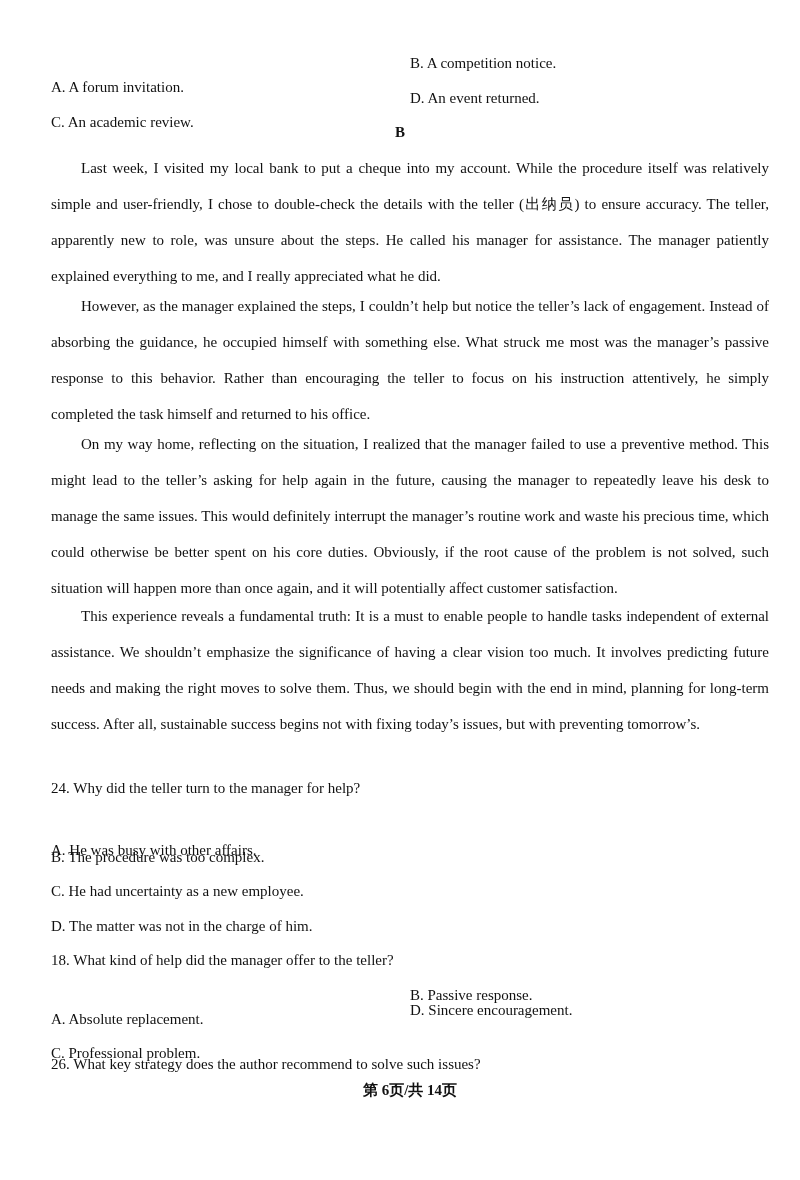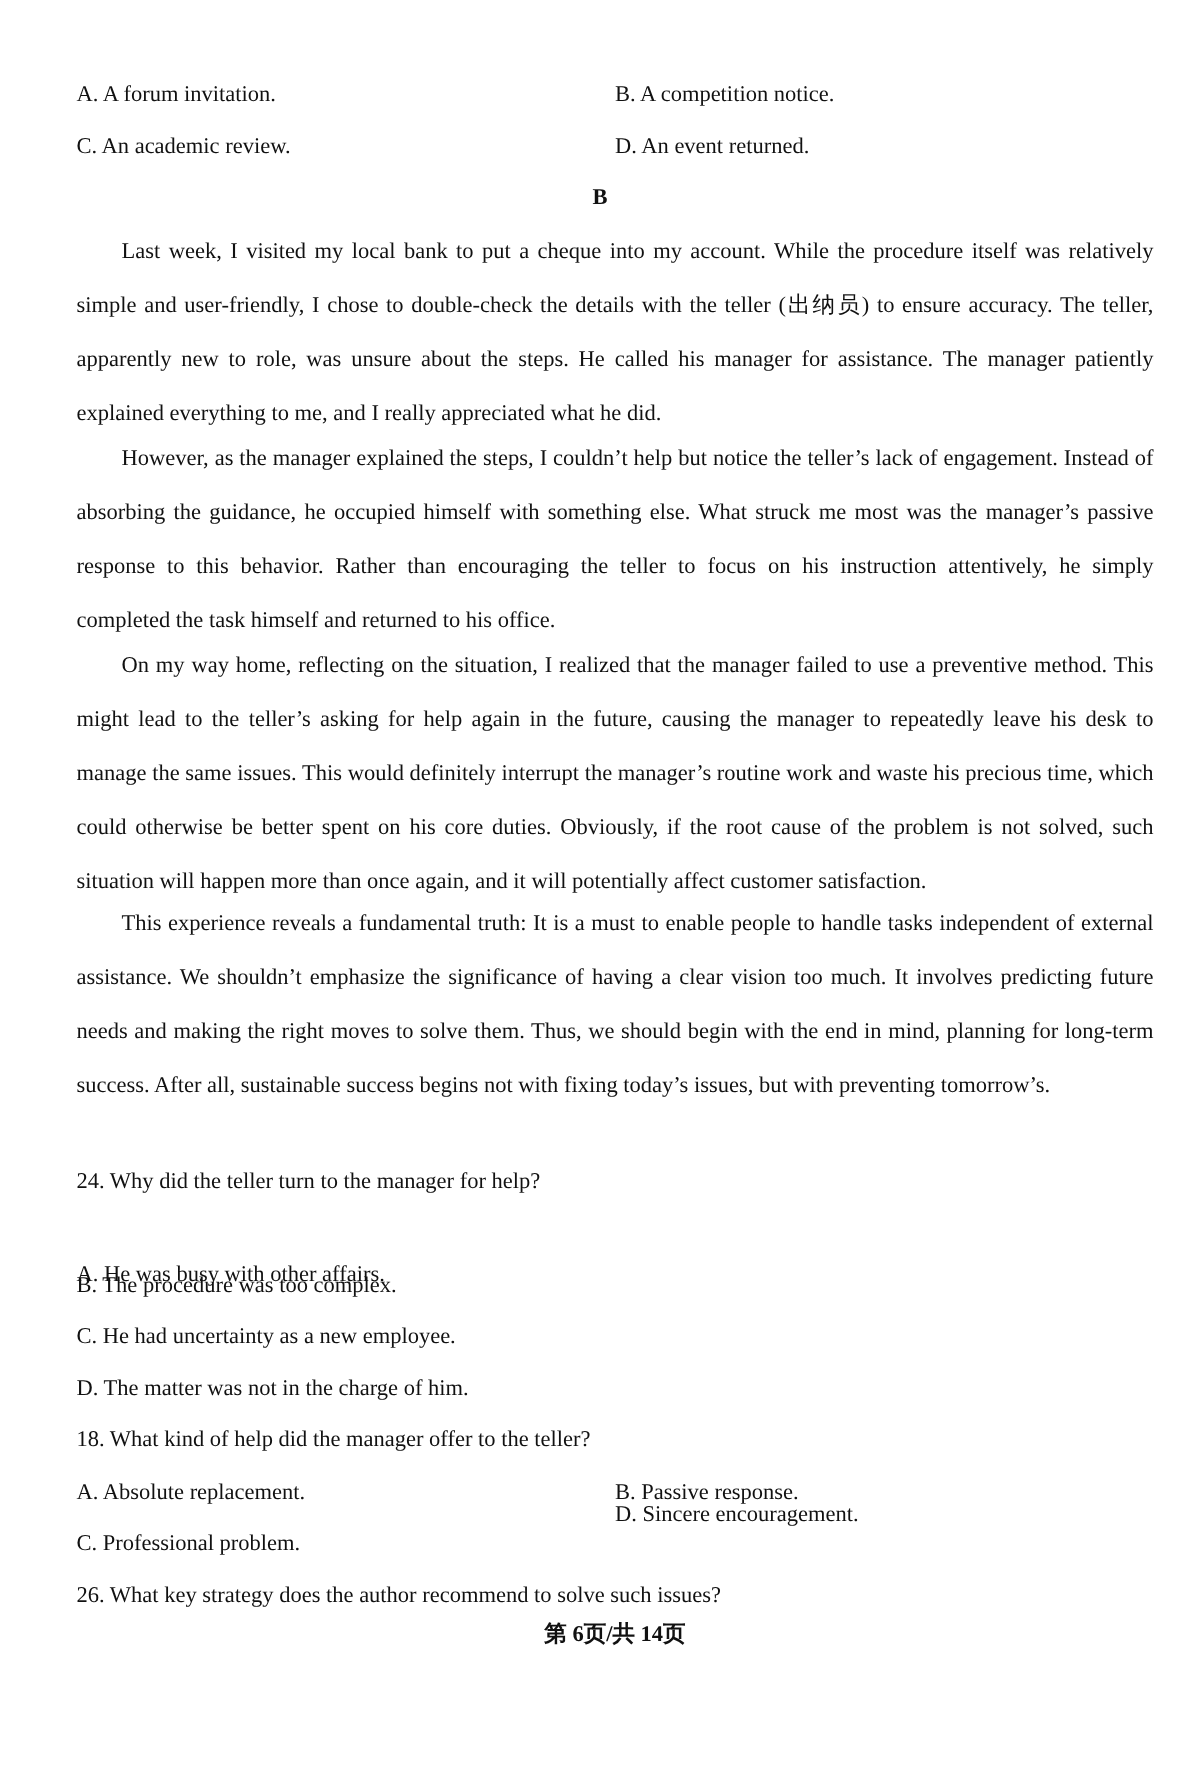--- a/index.html
+++ b/index.html
@@ -2,21 +2,21 @@
 <html><head>
   <meta charset="utf-8">
   <style>
     html, body { margin: 0; padding: 0; background: #ffffff; }
     body {
       width: 800px; height: 1180px; position: relative; overflow: hidden;
       font-family: "Liberation Serif", "DejaVu Serif", serif;
       color: #111111; font-size: 15px;
     }
     .line { position: absolute; left: 51px; white-space: nowrap; line-height: 20px; }
-    .opt-left { position: absolute; left: 51px; line-height: 20px; white-space: nowrap; }
+    .opt-left { position: absolute; left: 51px; line-height: 20px; white-space: nowrap; margin-top: 24px; }
     .opt-right { position: absolute; left: 410px; line-height: 20px; white-space: nowrap; }
     .section-title { position: absolute; left: 0; width: 800px; text-align: center; font-weight: bold; line-height: 20px; }
     .para { position: absolute; left: 51px; width: 718px; text-align: justify; line-height: 36px; }
     .para .indent { display: inline-block; width: 30px; }
     .footer { position: absolute; left: 0; width: 820px; text-align: center; font-weight: bold; font-size: 15px; line-height: 20px; }
   </style>
 </head>
 <body>
 
 <div class="opt-left" style="top:53px;">A. A forum invitation.</div>

